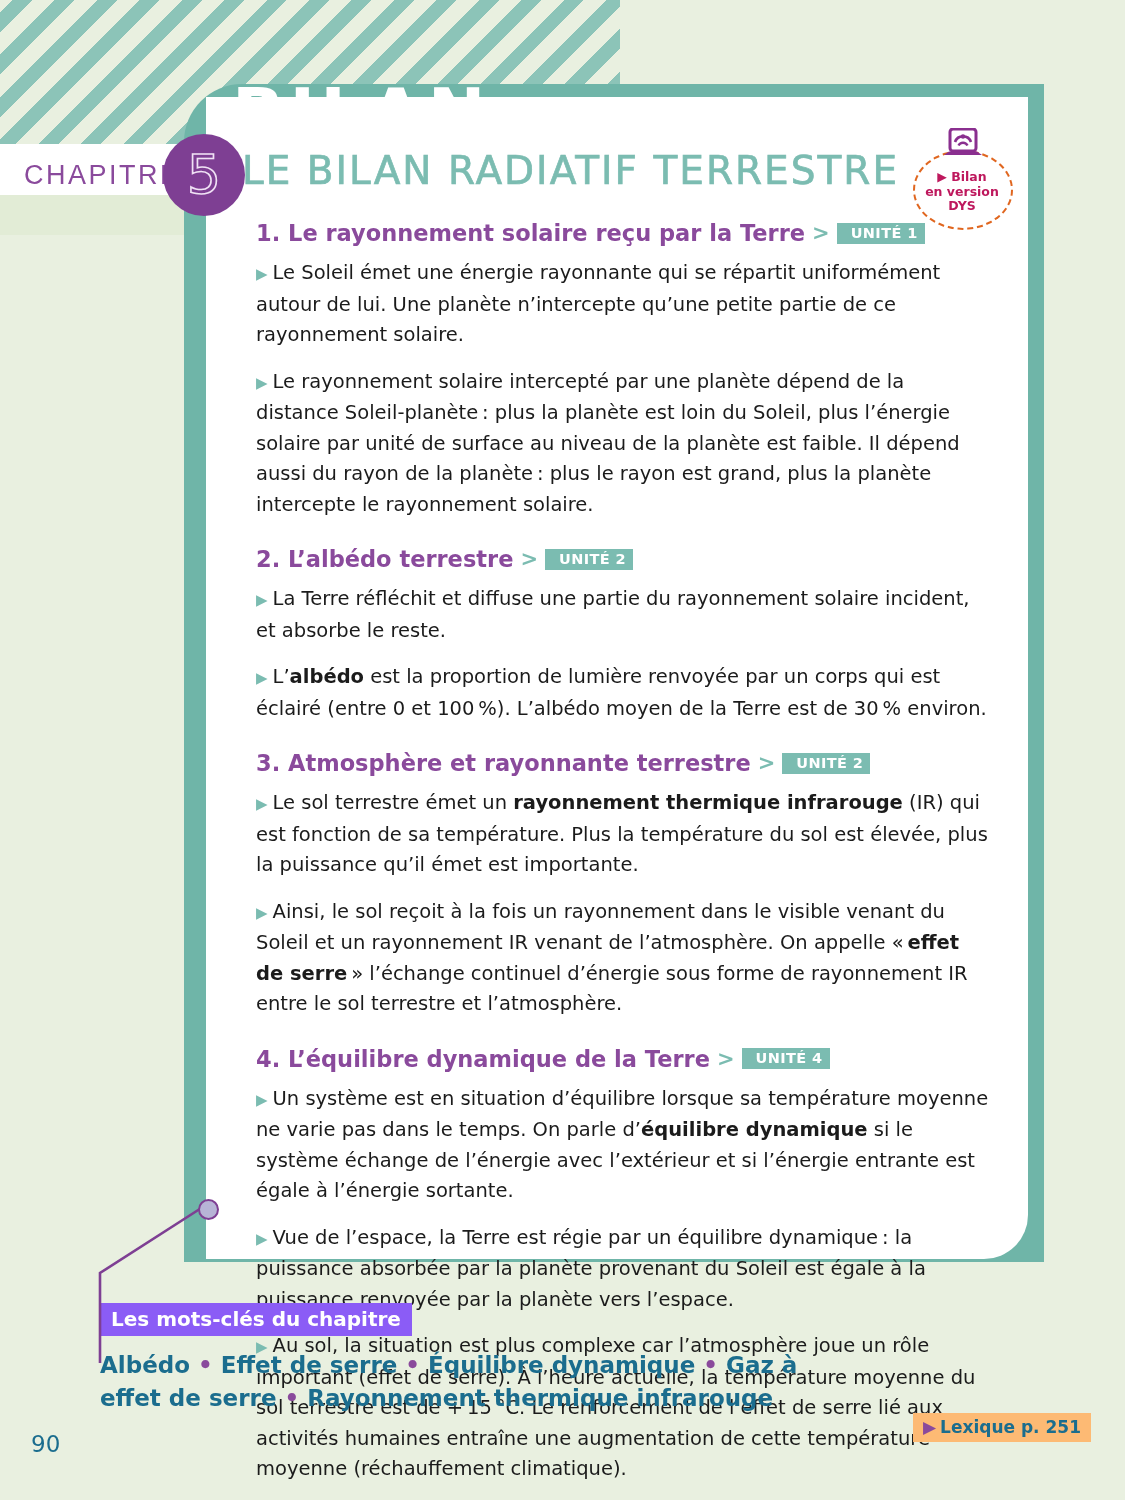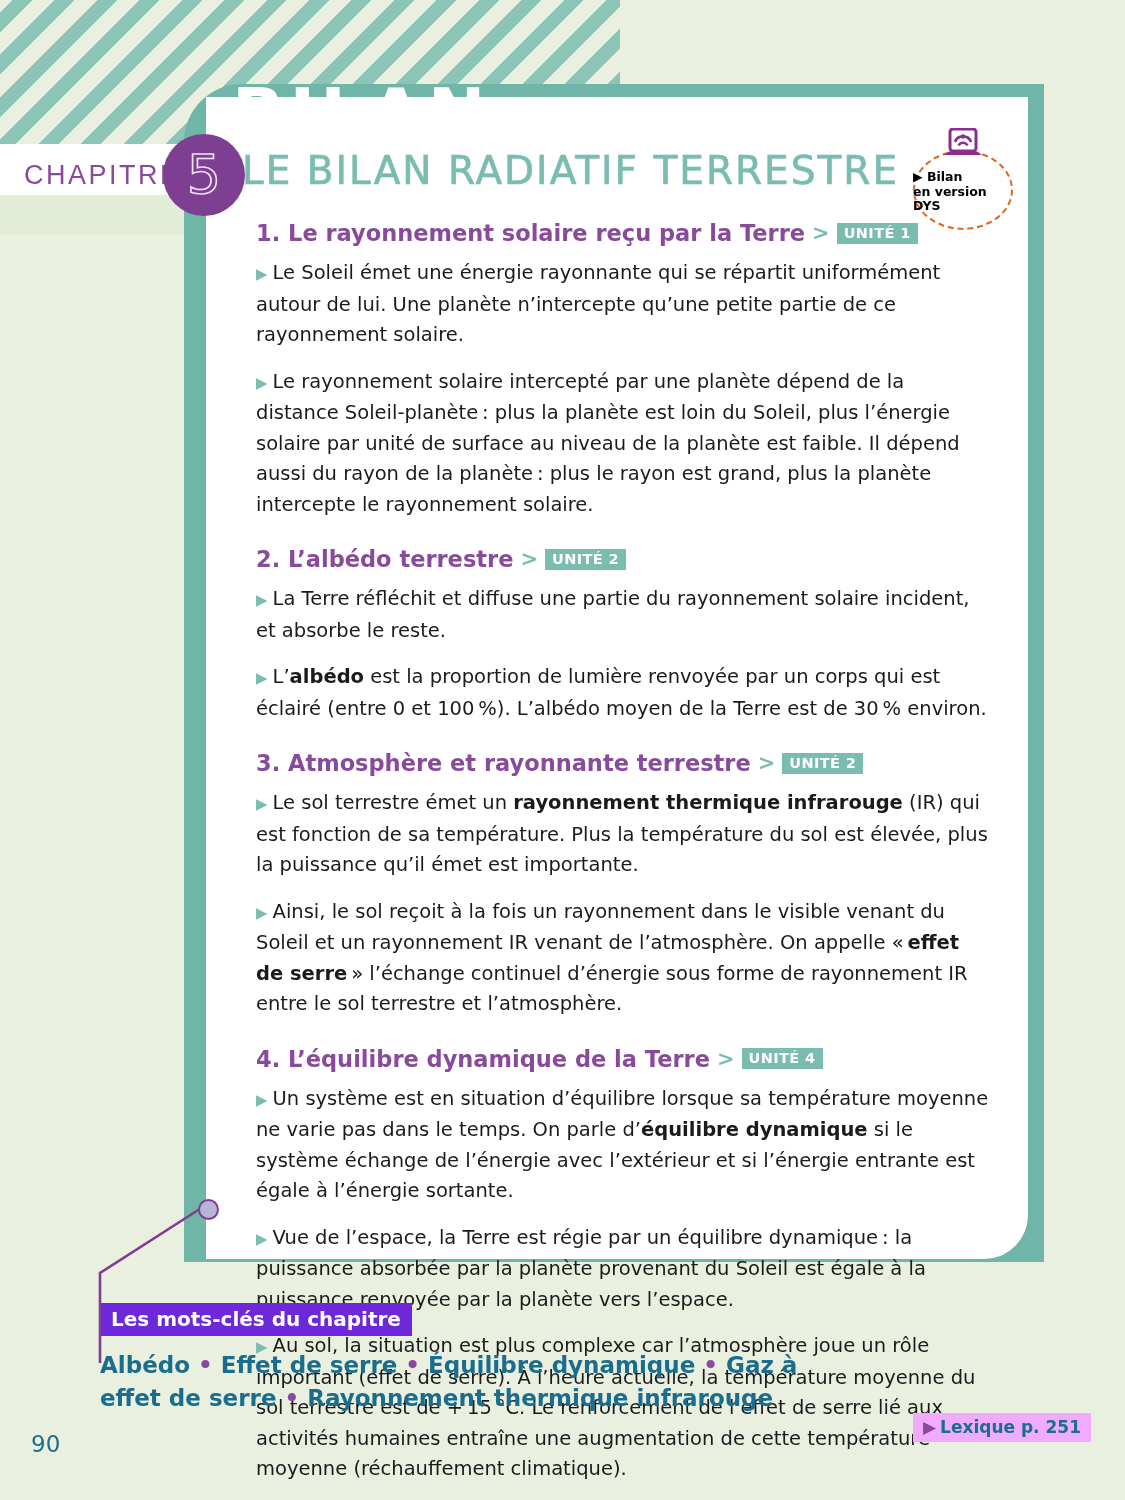--- a/index.html
+++ b/index.html
@@ -85,39 +85,39 @@
   
   #dys-badge{
     position:absolute;left:913px;top:128px;width:100px;height:100px;z-index:9;
   }
   #dys-ring{
     position:absolute;left:0;top:22px;width:96px;height:76px;
     border:2px dashed #e0661f;border-radius:50%;
   }
   #dys-laptop{position:absolute;left:28px;top:0px;}
   #dys-text{
-    position:absolute;left:0;top:42px;width:98px;text-align:left;
-    color:#000000;font-size:12.5px;line-height:14.5px;font-weight:bold;
+    position:absolute;left:0;top:42px;width:98px;text-align:center;
+    color:#be185d;font-size:12.5px;line-height:14.5px;font-weight:bold;
     font-family:"DejaVu Sans", sans-serif;
   }
 
   
   #content{
     position:absolute;left:256px;top:220px;width:736px;z-index:7;
   }
   .section{margin-bottom:26px;}
   .sec-head{
     font-size:22.5px;font-weight:bold;color:#8a4a9c;
     font-family:"DejaVu Sans", sans-serif;
     margin:0 0 12px 0;display:flex;align-items:center;flex-wrap:wrap;
   }
   .sec-head .gt{color:#7bbcb1;margin:0 7px;font-weight:bold;font-size:21px;}
   .unit-badge{
     background:#7bbcb1;color:#ffffff;font-size:14.5px;font-weight:bold;
-    padding:3px 7px 3px 7px;letter-spacing:0.4px;line-height:15px;
+    padding:3px 7px 3px 14px;letter-spacing:0.4px;line-height:15px;
     font-family:"DejaVu Sans", sans-serif;
     display:inline-block;
   }
   .para{
     font-size:19.5px;line-height:30.5px;color:#1b1b1b;
     margin:0 0 0 0;text-indent:0;
     font-family:"DejaVu Sans", sans-serif;
   }
   .para + .para{margin-top:16px;}
   .tri{
@@ -129,35 +129,35 @@
   #connector{position:absolute;left:70px;top:1195px;z-index:10;}
   #conn-dot{
     position:absolute;left:198px;top:1199px;width:17px;height:17px;
     border-radius:50%;background:#b7b4d6;border:2.5px solid #7e3f93;
     z-index:11;
   }
 
   
   #keywords{position:absolute;left:100px;top:1303px;width:860px;z-index:8;}
   #kw-title{
-    display:inline-block;background:#6d28d9;color:#ffffff;
+    display:inline-block;background:#8b5cf6;color:#ffffff;
     font-size:20px;font-weight:bold;padding:4px 11px 5px 11px;
     font-family:"DejaVu Sans", sans-serif;
   }
   #kw-list{
     margin-top:13px;font-size:23px;line-height:33px;
     color:#1b6d8e;font-weight:bold;
     font-family:"DejaVu Sans", sans-serif;width:700px;
   }
   #kw-list .sep{color:#8a4a9c;}
 
   
   #lexique{
     position:absolute;left:913px;top:1413px;
-    background:#f0abfc;padding:4px 10px 5px 10px;
+    background:#fdba74;padding:4px 10px 5px 10px;
     font-size:17px;font-weight:bold;color:#1b6d8e;
     font-family:"DejaVu Sans", sans-serif;z-index:8;
   }
   #lexique .ltri{color:#8a4a9c;margin-right:4px;}
 
   
   #pagenum{
     position:absolute;left:31px;top:1431px;
     font-size:23px;color:#1b6d8e;
     font-family:"DejaVu Sans", sans-serif;z-index:8;

